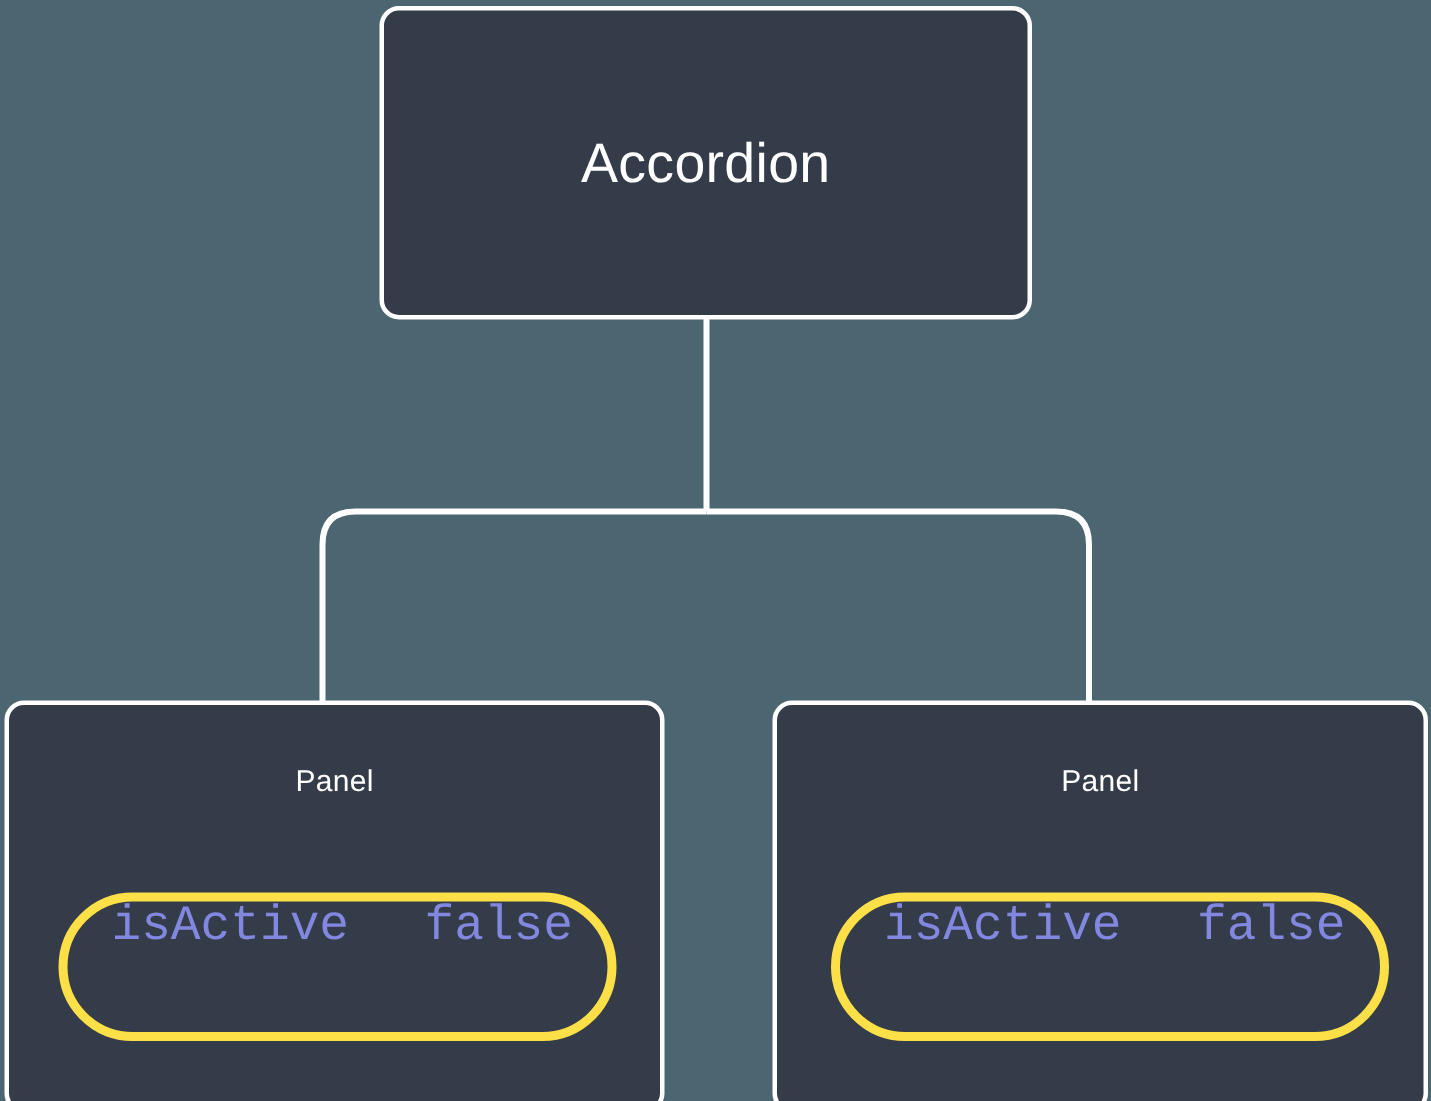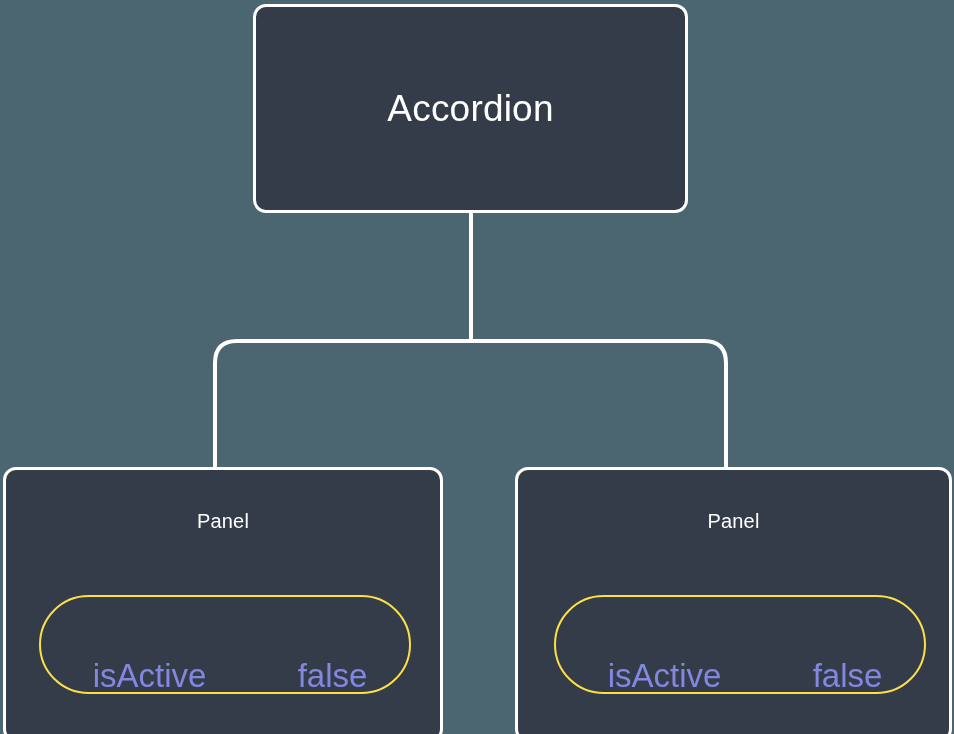--- a/index.html
+++ b/index.html
@@ -76,25 +76,26 @@
   .node-panel .node-title {
     font-size: 20px;
   }
 
   
   .state-pill {
     position: absolute;
     top: 125px;
     box-sizing: border-box;
     height: 99px;
-    border: 2px solid #fde047;
+    border: 6px solid #fde047;
     border-radius: 999px;
     display: flex;
-    align-items: flex-end;
+    align-items: flex-start;
     background: transparent;
+    font-family: Liberation Mono, monospace;
   }
 
   .node-panel-left .state-pill {
     left: 33px;
     width: 372px;
   }
 
   .node-panel-right .state-pill {
     left: 36px;
     width: 372px;

